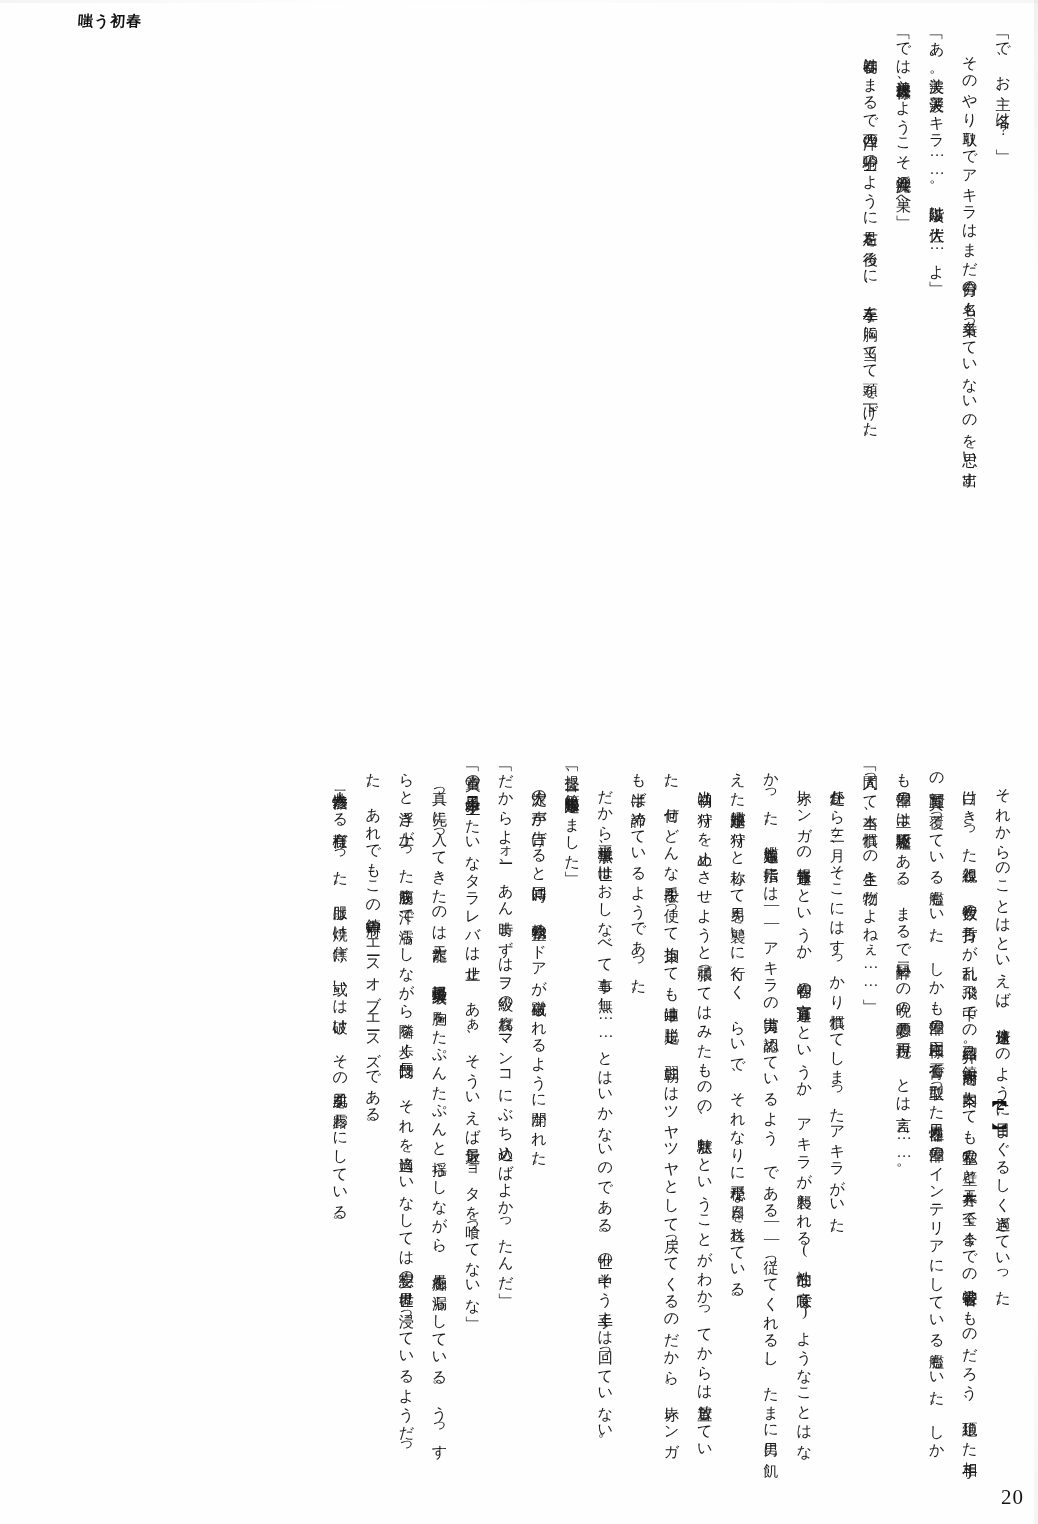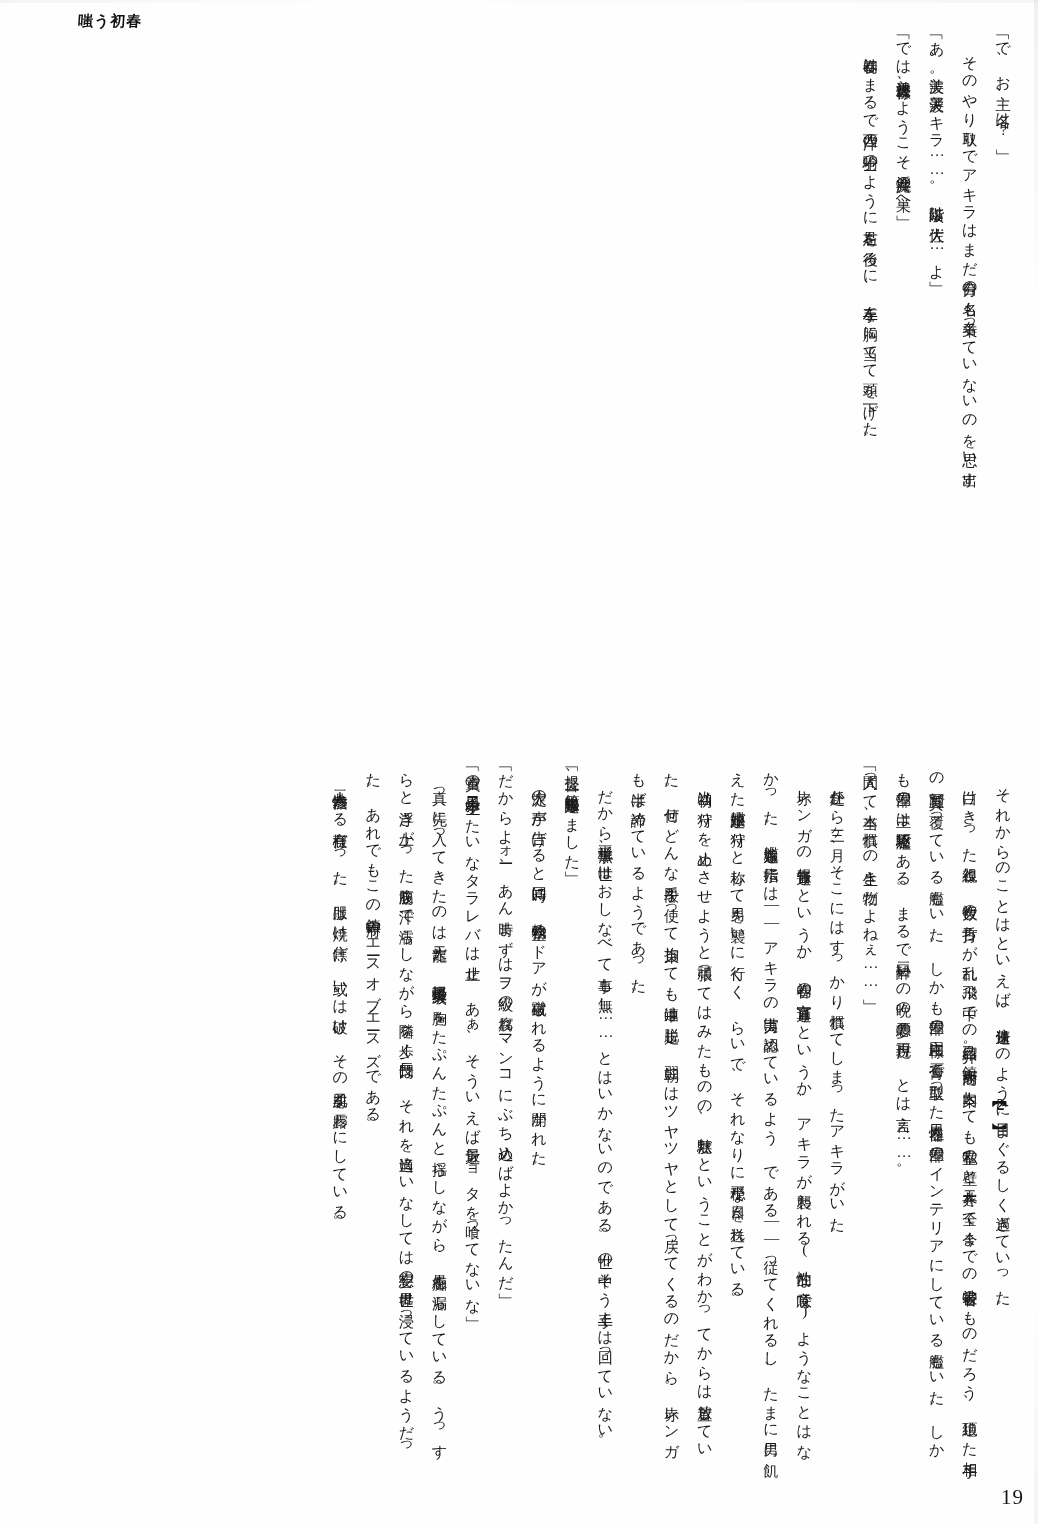--- a/index.html
+++ b/index.html
@@ -139,15 +139,15 @@
     <p>　当初は狩りを止めさせようと頑張ってはみたものの、無駄だということがわかってからは放置していた。何せどんな手段を使って拘束しても連中は脱走し、翌朝にはツヤツヤとして戻ってくるのだから。赤レンガも半ば諦めているようであった。</p>
     <p>　だから平穏無事、世はおしなべて事も無し……とはいかないのである。世の中そう上手くは回っていない。</p>
     <p>「提督、第一艦隊帰還しました」</p>
     <p>　大淀の声が告げると同時に、執務室のドアが蹴破られるように開かれた。</p>
     <p>「だからよォー、あん時まずはヲ級の腐れマンコにぶち込めばよかったんだ」</p>
     <p>「童貞の男子中学生みたいなタラレバは止せ。あぁ、そういえば最近ショタを喰ってないな」</p>
     <p>　真っ先に入ってきたのは天龍だ。軽巡最大級の胸をたぷんたぷんと揺らしながら、愚痴を漏らしている。うっすらと浮き上がった腹筋を汗で濡らしながら隣を歩く長門は、それを適当にいなしては妄想の世界に浸っているようだった。あれでもこの鎮守府のエースオブエースズである。</p>
     <p>　二人共惨憺たる有様だった。服は焼け焦げ、或いは破け、その柔肌を露わにしている。</p>
   </div>
 
-  <div class="page-number">19</div>
+  <div class="page-number">20</div>
 
 </div>
 
 </body></html>

